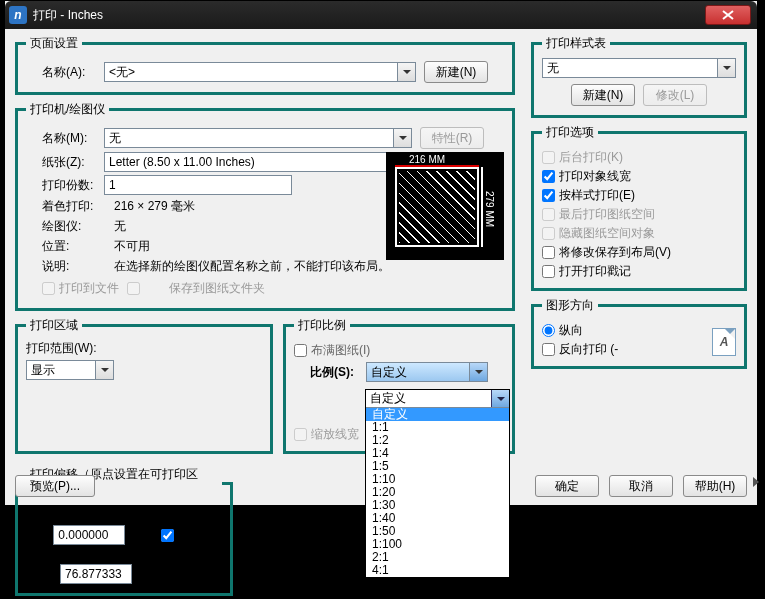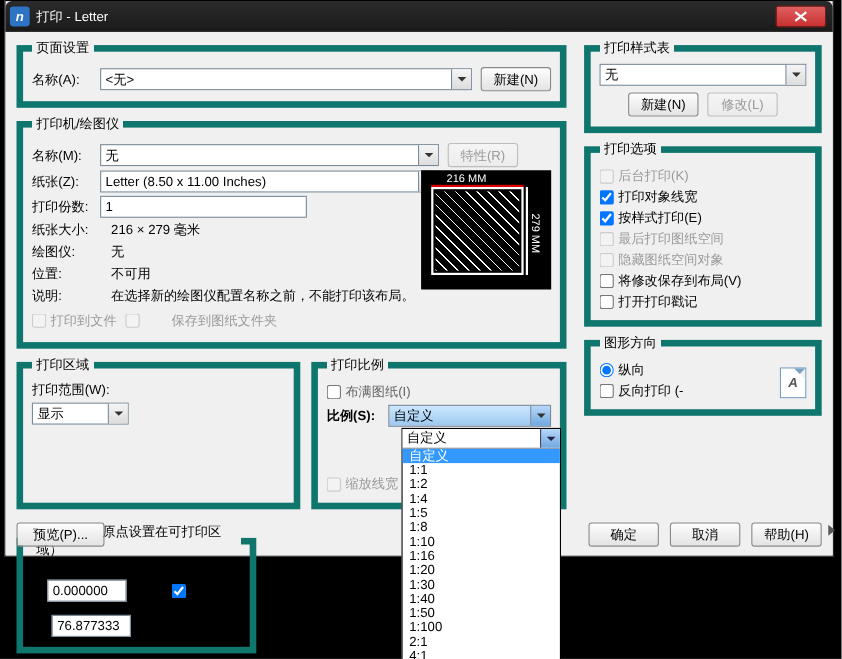--- a/index.html
+++ b/index.html
@@ -3,23 +3,23 @@
 <meta charset="utf-8">
 <style>
   * { box-sizing: border-box; font-family: "Microsoft YaHei", "SimSun", Tahoma, sans-serif; font-size: 12px; }
   body { margin: 0; background: #000; width: 765px; height: 599px; position: relative; }
   .titlebar { height: 28px; background: linear-gradient(#2b2b2b,#1a1a1a); display: flex; align-items: center; color: #fff; padding: 0 4px; border-top-left-radius: 6px; border-top-right-radius: 6px;}
   .titlebar .icon { width: 18px; height: 18px; background: #2d74c4; border-radius: 3px; display:flex; align-items:center; justify-content:center; color:#fff; font-style: italic; font-weight:bold; margin-right:6px;}
   .titlebar .title { flex:1; }
   .titlebar .close { width: 46px; height: 20px; background: linear-gradient(#e06060,#c83030); border:1px solid #7a1818; border-radius:3px; display:flex; align-items:center; justify-content:center; color:#fff; font-weight:bold; margin-right:2px;}
   .dialog { position:absolute; left:4px; top:0; width:754px; border:1px solid #000; background:#f0f0f0;}
   .dialog-body { background:#f0f0f0; padding:6px 10px 8px 10px; height: 476px; position:relative;}
-  fieldset { border:6px solid #0f766e; margin:0 0 6px 0; padding:6px 8px 6px 8px; }
+  fieldset { border:3px solid #0f766e; margin:0 0 6px 0; padding:6px 8px 6px 8px; }
   legend { padding:0 4px; color:#000; }
-  .row { display:flex; align-items:center; margin:3px 0; }
+  .row { display:flex; align-items:center; margin:3px 16px; }
   .lbl { width: 62px; }
   .lbl-s { width: 72px;}
   select, input[type=text] { border:1px solid #7a8a99; background:#fff; height:20px; padding:0 4px; }
   .combo { flex:1; background:#fff; border:1px solid #7a8a99; height:20px; display:flex; align-items:center; padding:0 4px; position:relative;}
   .combo .arrow { position:absolute; right:0; top:0; width:18px; height:18px; border-left:1px solid #7a8a99; background:linear-gradient(#f5f5f5,#ddd); display:flex; align-items:center; justify-content:center;}
   .btn { height:22px; min-width:64px; padding:0 10px; background:linear-gradient(#fdfdfd,#e3e3e3); border:1px solid #8a8a8a; border-radius:3px; display:inline-flex; align-items:center; justify-content:center; cursor:default;}
   .btn.disabled { color:#9a9a9a; border-color:#bdbdbd; background:linear-gradient(#f5f5f5,#ececec);}
   .left-col { position:absolute; left:10px; top:6px; width:500px;}
   .right-col { position:absolute; left:526px; top:6px; width:216px;}
   .preview { position:absolute; right:8px; top:34px; width:118px; height:108px; background:#000; border:1px solid #000;}
@@ -41,21 +41,21 @@
   .footer { position:absolute; left:10px; right:10px; bottom:8px; display:flex; align-items:center; gap:10px;}
   .tri { position:absolute; right:-12px; bottom:10px; width:0;height:0;border-top:5px solid transparent;border-bottom:5px solid transparent;border-left:6px solid #555;}
   .arrow svg{width:8px;height:8px;}
 </style>
 </head>
 <body>
 
 <div class="dialog">
   <div class="titlebar">
     <div class="icon">n</div>
-    <div class="title">打印 - Letter</div>
+    <div class="title">打印 - Inches</div>
     <div class="close">
       <svg width="12" height="10" viewBox="0 0 12 10">
           <path d="M1 1 L11 9 M11 1 L1 9" stroke="#fff" stroke-width="2"></path>
         </svg>
     </div>
   </div>
 
   <div class="dialog-body">
 
     <div class="left-col">
@@ -99,21 +99,21 @@
                   <path d="M0 2 L4 6 L8 2" fill="#333"></path>
                 </svg>
               </span>
           </div>
         </div>
         <div class="row">
           <span class="lbl">打印份数:</span>
           <input type="text" style="width: 188px;" value="1">
         </div>
         <div class="row">
-            <span class="lbl-s">纸张大小:</span>
+            <span class="lbl-s">着色打印:</span>
             <span>216 × 279 毫米</span>
           </div>
         <div class="row">
             <span class="lbl-s">绘图仪:</span>
             <span>无</span>
           </div>
         <div class="row">
             <span class="lbl-s">位置:</span>
             <span>不可用</span>
           </div>
@@ -272,23 +272,21 @@
               <path d="M0 2 L4 6 L8 2" fill="#224"></path>
             </svg>
           </span>
       </div>
       <div id="dd-list">
           <div class="dd-item sel">自定义</div>
           <div class="dd-item">1:1</div>
           <div class="dd-item">1:2</div>
           <div class="dd-item">1:4</div>
           <div class="dd-item">1:5</div>
-          <div class="dd-item">1:8</div>
           <div class="dd-item">1:10</div>
-          <div class="dd-item">1:16</div>
           <div class="dd-item">1:20</div>
           <div class="dd-item">1:30</div>
           <div class="dd-item">1:40</div>
           <div class="dd-item">1:50</div>
           <div class="dd-item">1:100</div>
           <div class="dd-item">2:1</div>
           <div class="dd-item">4:1</div>
         </div>
     </div>
 

